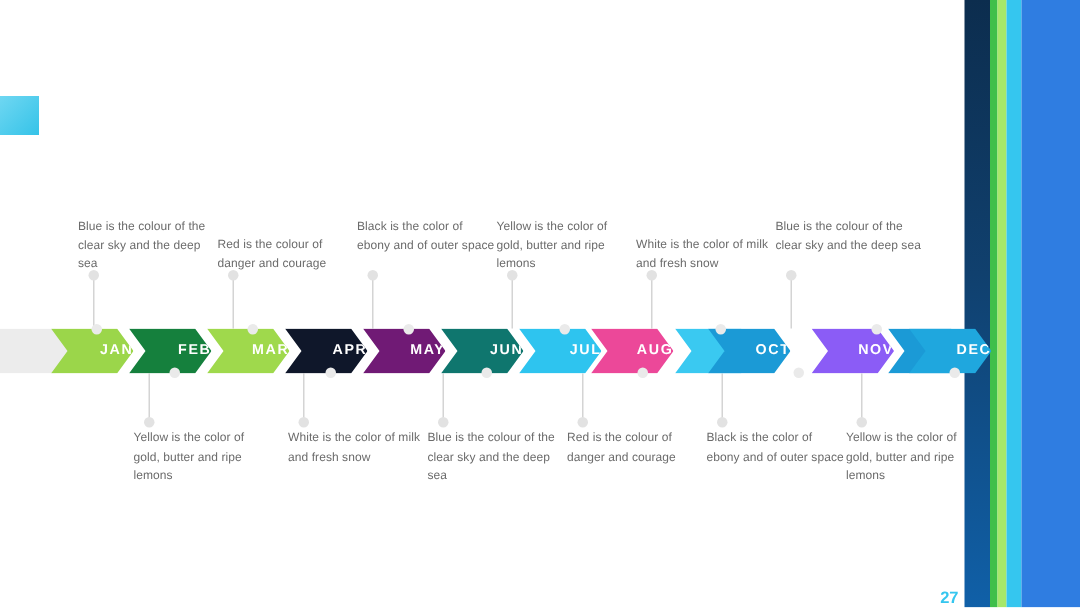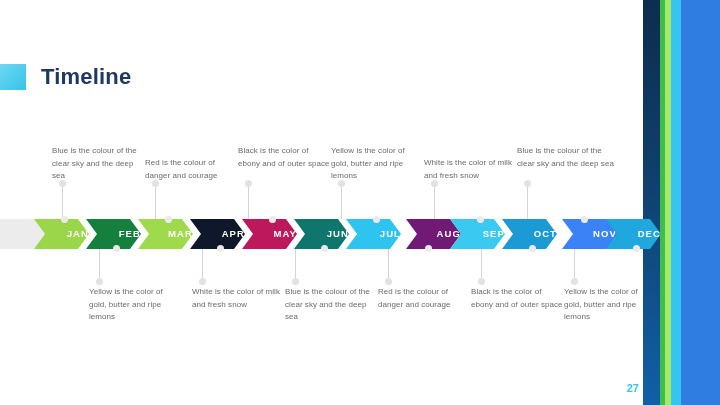--- a/index.html
+++ b/index.html
@@ -143,36 +143,35 @@
     font-size: 8px;
     line-height: 12.5px;
     color: #6b6b6b;
     letter-spacing: 0.05px;
   }
 
   
   #page-number {
     position: absolute;
     left: 617px;
-    top: 381px;
+    top: 392px;
     width: 22px;
     text-align: right;
     font-size: 11px;
     font-weight: bold;
     color: #35c6ef;
     line-height: 14px;
   }
 </style>
 </head>
 <body>
 
 <div id="slide">
 
   <div id="title-accent"></div>
-  <div id="page-title">Timeline</div>
 
   <div class="stripe" id="stripe-navy"></div>
   <div class="stripe" id="stripe-green"></div>
   <div class="stripe" id="stripe-lime"></div>
   <div class="stripe" id="stripe-cyan"></div>
   <div class="stripe" id="stripe-blue"></div>
 
   <div id="captions-top-layer">
       <div class="connector" style="left: 62px; top: 183px; height: 36px;"></div>
       <div class="dot" style="left: 62px; top: 180px;"></div>
@@ -223,39 +222,39 @@
         </div>
         <div class="chev" style="left: 86px; width: 55px; background: #15803d;">
           <span class="chev-label">FEB</span>
         </div>
         <div class="chev" style="left: 138px; width: 55px; background: rgb(159, 217, 76);">
           <span class="chev-label">MAR</span>
         </div>
         <div class="chev" style="left: 190px; width: 55px; background: #0f172a;">
           <span class="chev-label">APR</span>
         </div>
-        <div class="chev" style="left: 242px; width: 55px; background: #be185d;">
+        <div class="chev" style="left: 242px; width: 55px; background: #701a75;">
           <span class="chev-label">MAY</span>
         </div>
         <div class="chev" style="left: 294px; width: 55px; background: #0f766e;">
           <span class="chev-label">JUN</span>
         </div>
         <div class="chev" style="left: 346px; width: 55px; background: rgb(46, 196, 239);">
           <span class="chev-label">JUL</span>
         </div>
-        <div class="chev" style="left: 406px; width: 55px; background: #701a75;">
+        <div class="chev" style="left: 394px; width: 55px; background: #ec4899;">
           <span class="chev-label">AUG</span>
         </div>
         <div class="chev" style="left: 450px; width: 55px; background: rgb(58, 201, 241);">
           <span class="chev-label">SEP</span>
         </div>
-        <div class="chev" style="left: 502px; width: 55px; background: rgb(27, 154, 214);">
+        <div class="chev" style="left: 472px; width: 55px; background: rgb(27, 154, 214);">
           <span class="chev-label">OCT</span>
         </div>
-        <div class="chev" style="left: 562px; width: 55px; background: #3b82f6;">
+        <div class="chev" style="left: 541px; width: 55px; background: #8b5cf6;">
           <span class="chev-label">NOV</span>
         </div>
         <div class="chev" style="left: 606px; width: 55px; background: rgb(31, 167, 222);">
           <span class="chev-label">DEC</span>
         </div>
       </div>
     <div id="bar-dots-layer">
         <div class="dot dot-on-bar" style="left: 63.5px; top: -3px;"></div>
         <div class="dot dot-on-bar" style="left: 115.5px; top: 26px;"></div>
         <div class="dot dot-on-bar" style="left: 167.5px; top: -3px;"></div>

